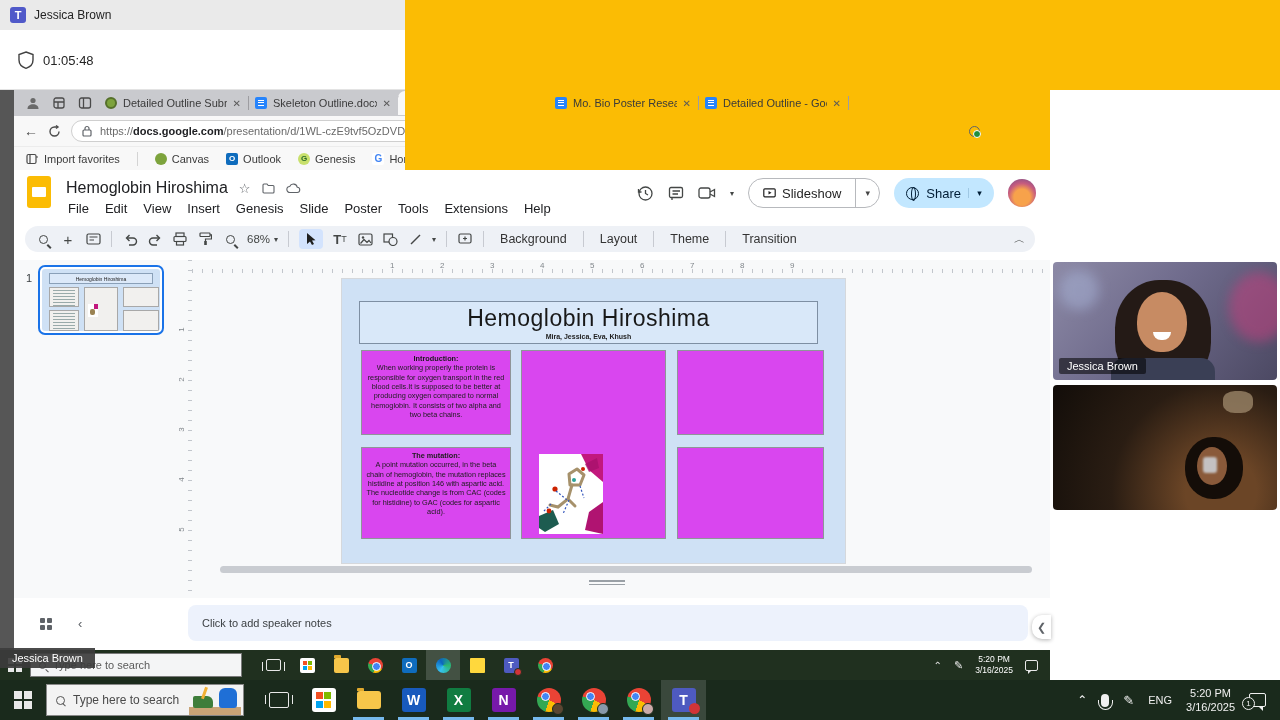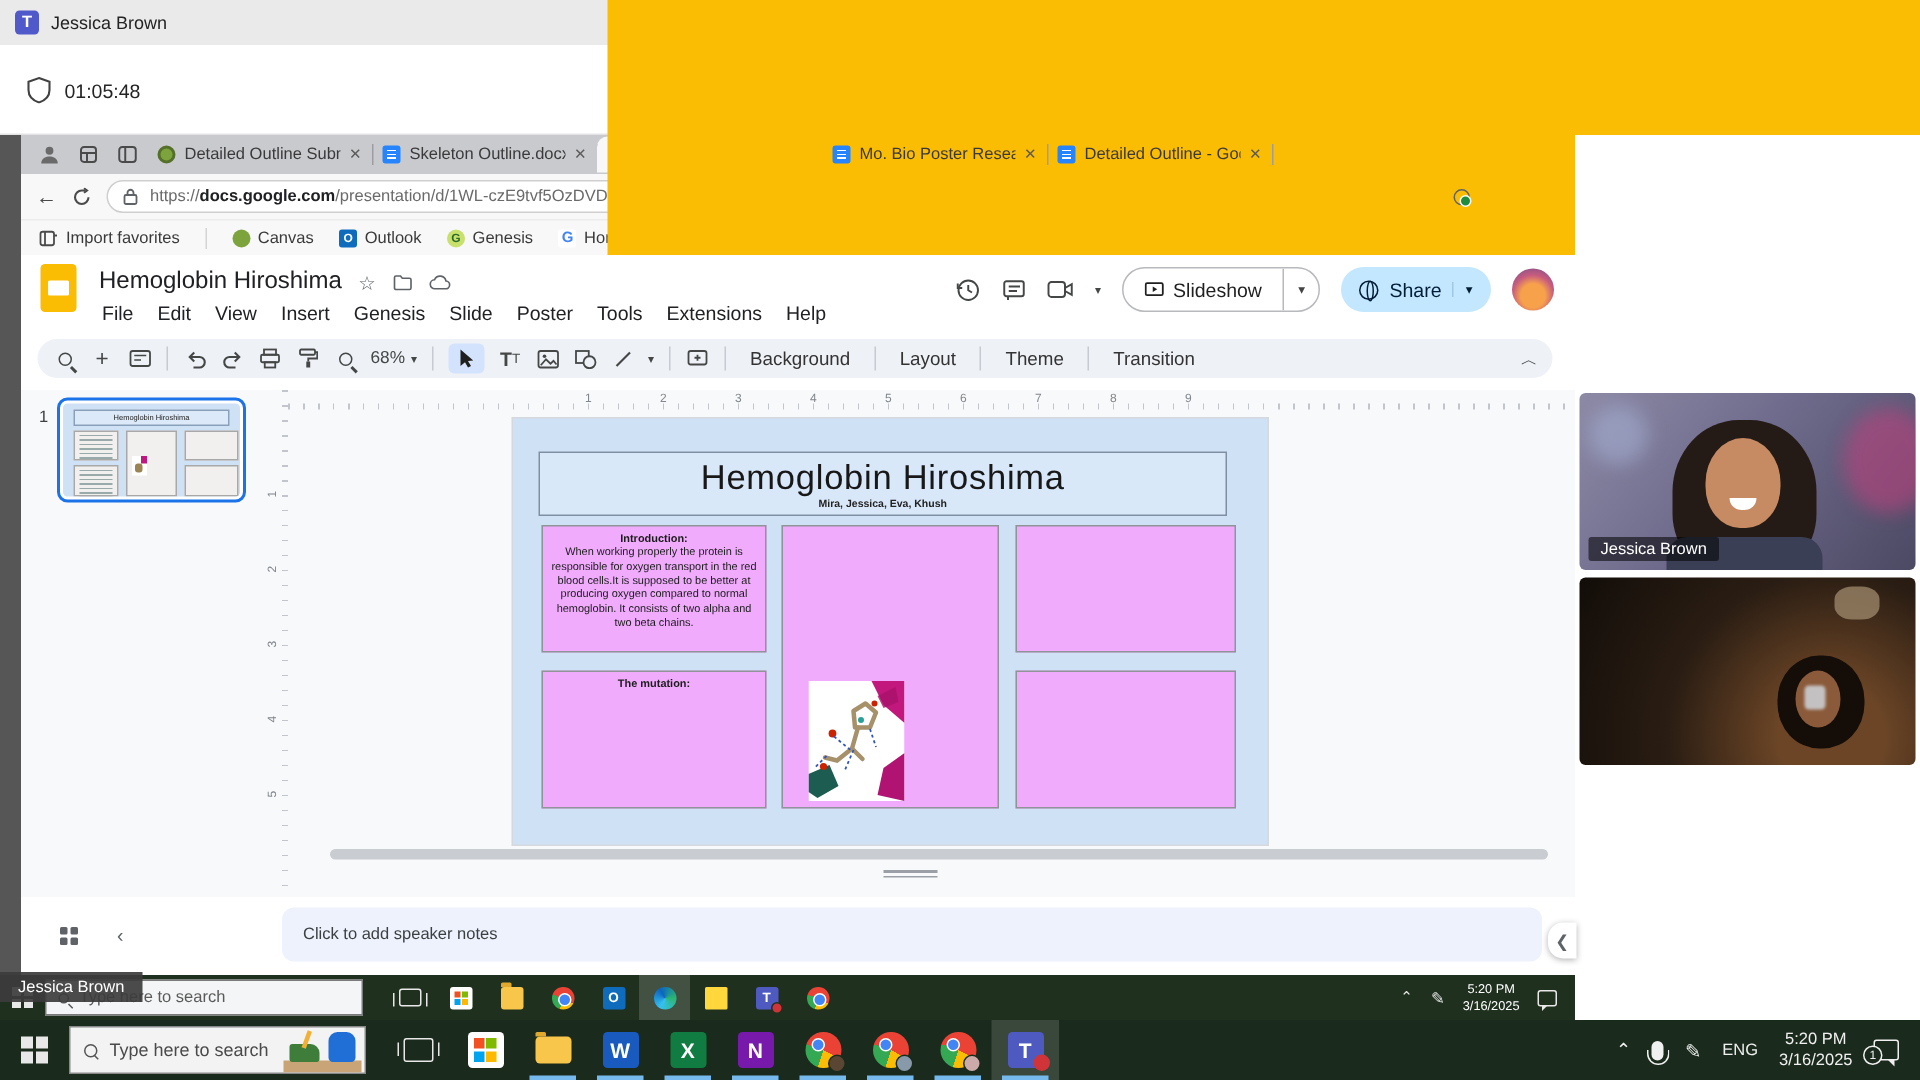--- a/index.html
+++ b/index.html
@@ -121,21 +121,21 @@
 .mini-mol { position:absolute; width:10px; height:13px; background:#fff; }
 .mini-mol:before { content:""; position:absolute; right:0; top:0; width:4px; height:5px; background:#c2187d; }
 .mini-mol:after { content:""; position:absolute; left:2px; bottom:2px; width:5px; height:6px; background:#9b8353; border-radius:2px; }
 
 .v-ruler { position:absolute; left:164px; top:0; width:14px; height:100%; background:#f8f9fa; background-image:repeating-linear-gradient(to bottom,#c2c6cc 0 1px, transparent 1px 10px); background-size:4px 100%; background-position:right 0; background-repeat:no-repeat; }
 .v-num { position:absolute; left:165px; font-size:8px; color:#80868b; transform:rotate(-90deg); }
 .h-ruler { position:absolute; left:178px; right:6px; top:0; height:13px; background:#f8f9fa; background-image:repeating-linear-gradient(to right,#c2c6cc 0 1px, transparent 1px 10px); background-size:100% 4px; background-position:0 bottom; background-repeat:no-repeat; }
 .h-num { position:absolute; top:1px; font-size:8px; color:#80868b; }
 
 .slide { position:absolute; left:328px; top:19px; width:503px; height:284px; background:#cfe1f5; box-shadow:0 0 0 1px #d5d8dc; }
-.sbox { position:absolute; border:1px solid #8f9498; background:#f0abfc; }
+.sbox { position:absolute; border:1px solid #8f9498; background:#d946ef; }
 .sbox.title-box { background:#d9e8f9; border-color:#7e8fa3; text-align:center; }
 .slide-title { font-size:23px; color:#181818; margin-top:3px; letter-spacing:0.5px; }
 .slide-subtitle { font-size:7px; color:#222; margin-top:1px; font-weight:bold; }
 .body-text { font-size:7.3px; line-height:1.28; color:#1c1c1c; text-align:center; padding:3px 4px; }
 .body-text b { display:block; }
 
 .h-scroll { position:absolute; left:206px; width:812px; top:306px; height:7px; background:#c9ccd1; border-radius:4px; }
 .notes-handle { position:absolute; left:575px; top:320px; width:36px; height:5px; border-top:2px solid #9aa0a6; border-bottom:1px solid #9aa0a6; }
 
 .s-notes { position:absolute; left:0; right:0; top:428px; height:52px; background:#fff; }
@@ -675,21 +675,21 @@
 
             <div class="slide">
               <div class="sbox title-box" style="left:17px; top:22px; width:459px; height:43px;">
                 <div class="slide-title">Hemoglobin Hiroshima</div>
                 <div class="slide-subtitle">Mira, Jessica, Eva, Khush</div>
               </div>
               <div class="sbox" style="left:19px; top:71px; width:150px; height:85px;">
                 <div class="body-text"><b>Introduction:</b><span>When working properly the protein is responsible for oxygen transport in the red blood cells.It is supposed to be better at producing oxygen compared to normal hemoglobin.  It consists of two alpha and two beta chains.</span></div>
               </div>
               <div class="sbox" style="left:19px; top:168px; width:150px; height:92px;">
-                <div class="body-text"><b>The mutation:</b></div>
+                <div class="body-text"><b>The mutation:</b><span>A point mutation occurred, in the beta chain of hemoglobin, the mutation replaces histidine at position 146 with aspartic acid. The nucleotide change is from CAC (codes for histidine) to GAC (codes for aspartic acid).</span></div>
               </div>
               <div class="sbox" style="left:179px; top:71px; width:145px; height:189px;">
                 <svg width="64" height="80" viewBox="0 0 64 80" style="position:absolute; left:17px; top:103px;">
                   <rect x="0" y="0" width="64" height="80" fill="#ffffff"></rect>
                   <polygon points="42,0 64,0 64,28 50,16" fill="#c2187d"></polygon>
                   <polygon points="46,10 58,4 60,14 50,18" fill="#a8126b" opacity="0.8"></polygon>
                   <polygon points="50,58 64,48 64,80 46,76" fill="#b01371"></polygon>
                   <polygon points="0,62 14,56 20,70 6,78 0,74" fill="#1d5c50"></polygon>
                   <path d="M30 20 L38 15 L45 21 L41 31 L31 31 Z" fill="none" stroke="#a6916b" stroke-width="3" stroke-linejoin="round"></path>
                   <path d="M33 31 L29 45 L19 53 L11 51" fill="none" stroke="#a6916b" stroke-width="3" stroke-linecap="round"></path>

